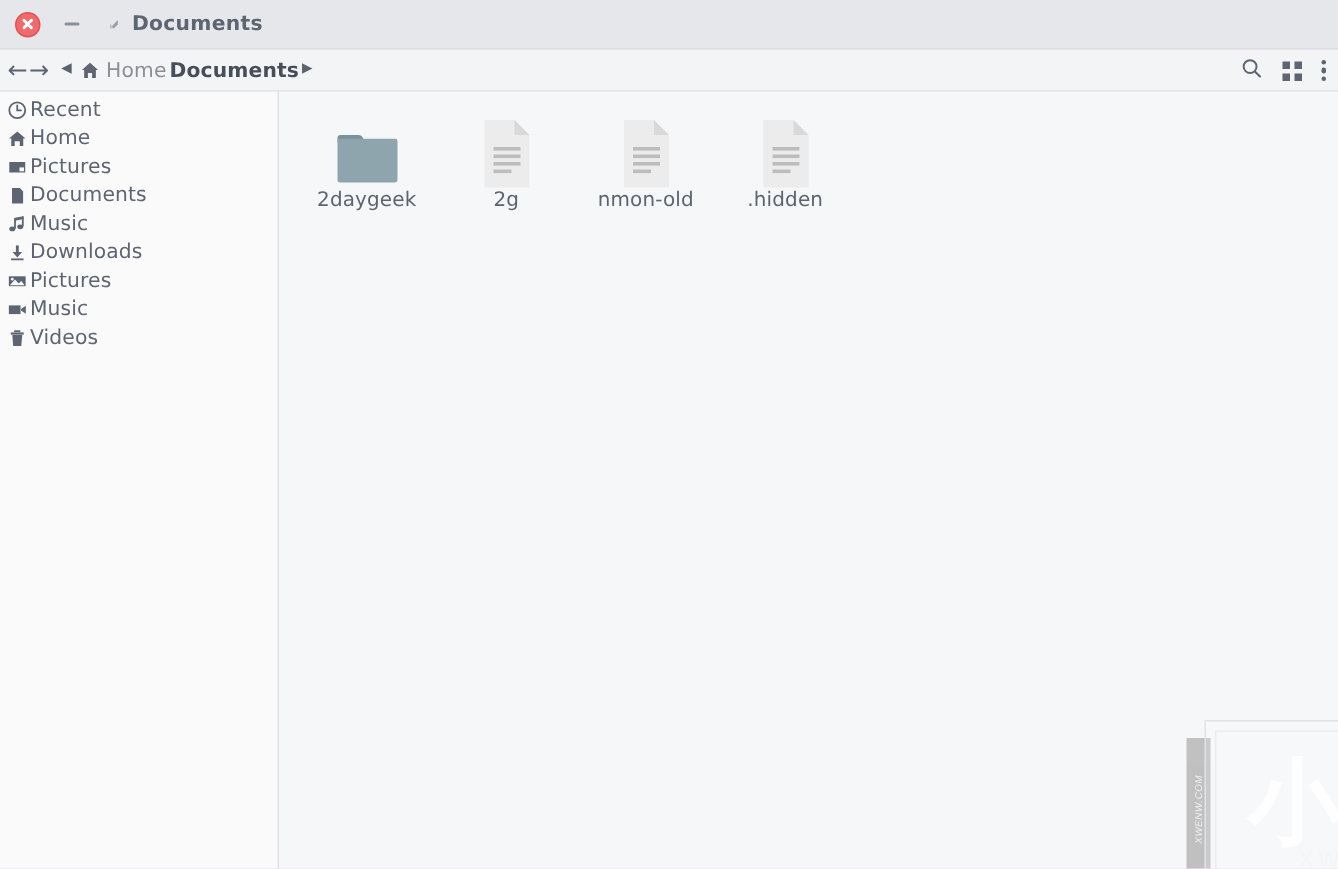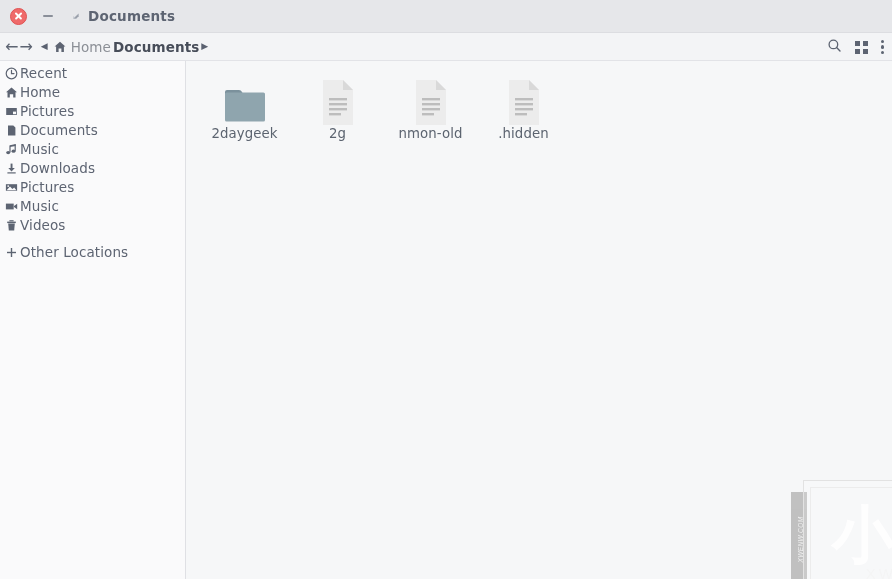--- a/index.html
+++ b/index.html
@@ -379,29 +379,20 @@
             <rect x="4.4" y="1.2" width="4.2" height="1.2" fill="#5d6472"></rect>
             <rect x="2.2" y="2.6" width="8.6" height="1.5" fill="#5d6472"></rect>
             <path d="M3.2 4.4 L9.8 4.4 L9.2 11.6 L3.8 11.6 Z" fill="#5d6472"></path>
           </svg>
         </span>
         <span class="side-label">Videos</span>
       </div>
 
       <div class="side-gap"></div>
 
-      <div class="side-item">
-        <span class="side-ico">
-          <svg width="13" height="13" viewBox="0 0 13 13">
-            <rect x="5.8" y="2" width="1.4" height="9" fill="#5d6472"></rect>
-            <rect x="2" y="5.8" width="9" height="1.4" fill="#5d6472"></rect>
-          </svg>
-        </span>
-        <span class="side-label">Other Locations</span>
-      </div>
     </div>
 
     <div class="content">
 
       <div class="icon-grid">
 
         <div class="file-cell">
           <div class="ico-wrap">
             <svg width="44" height="40" viewBox="0 0 44 40">
               <path d="M2 6 Q2 4 4 4 L16 4 Q18 4 19 6 L20.5 9 L2 9 Z" fill="#7b919c"></path>

